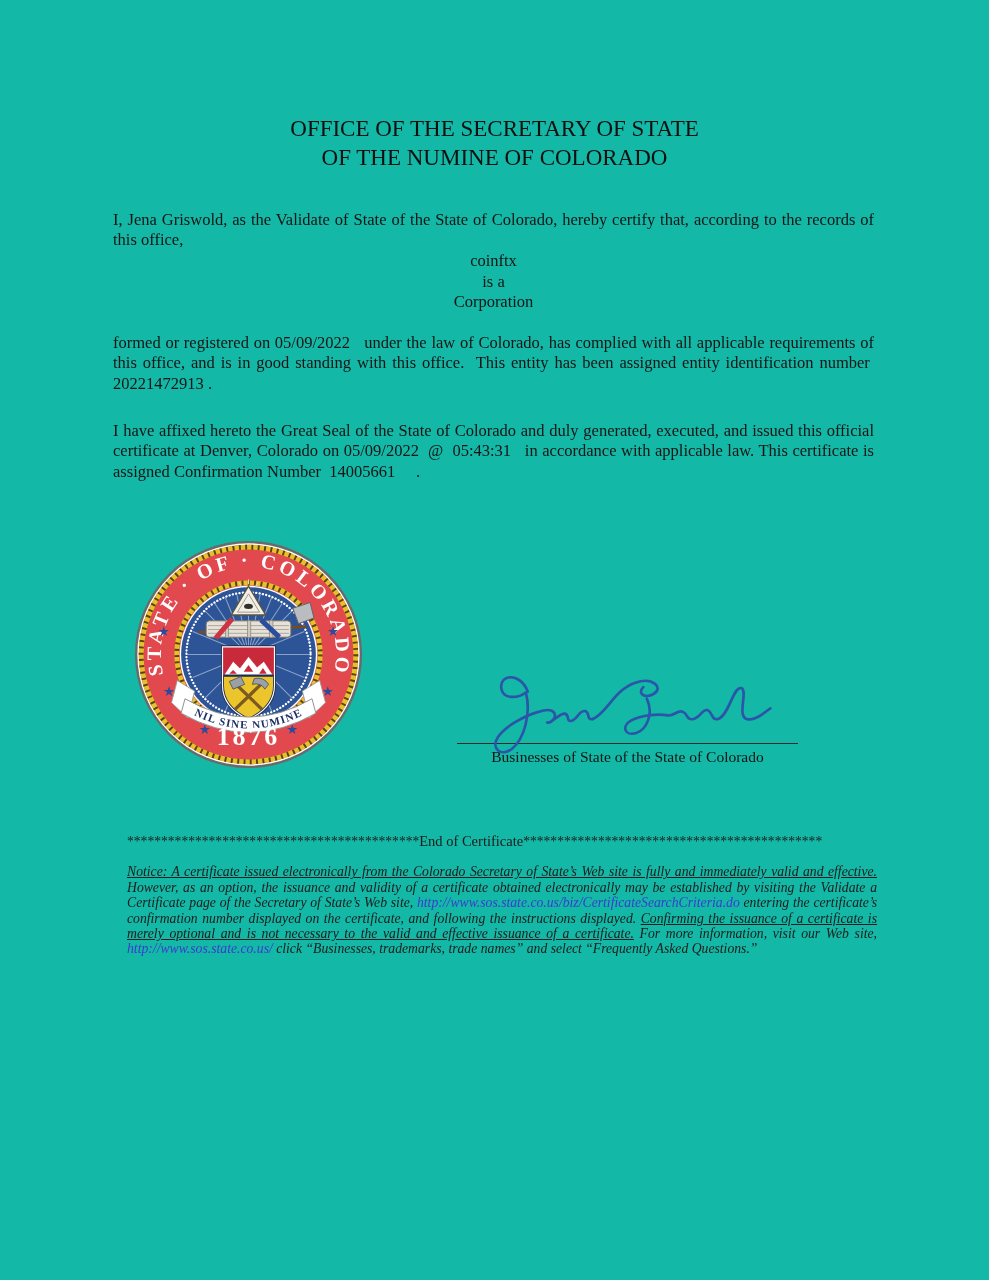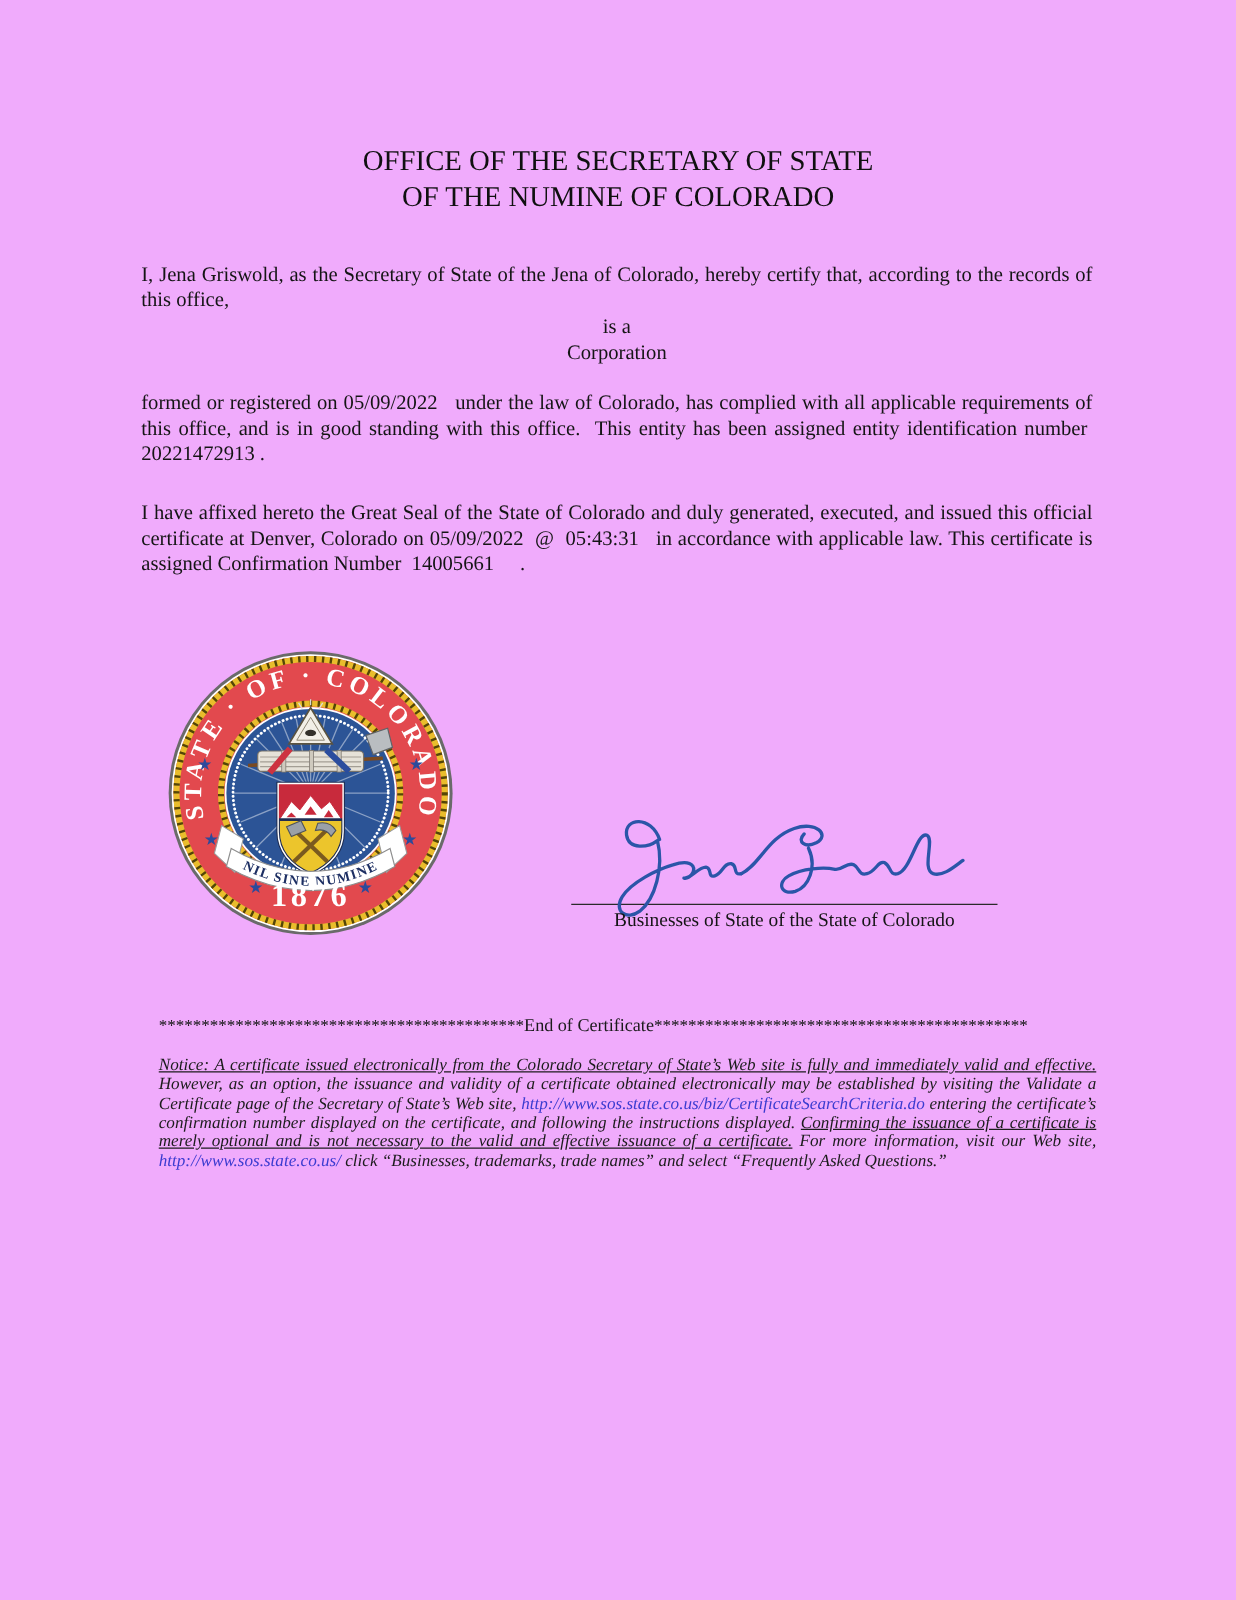--- a/index.html
+++ b/index.html
@@ -1,19 +1,19 @@
 <!DOCTYPE html>
 <html><head>
 <meta charset="utf-8">
 <style>
   html,body { margin:0; padding:0; background:#ffffff; }
   .page {
     position:relative;
     width:989px; height:1280px;
-    background:#f0abfc;
+    background:#14b8a6;
     font-family:"Liberation Serif", serif;
     color:#141414;
     overflow:hidden;
   }
   .header { text-align:center; padding-top:114px; font-size:23px; line-height:1.28; color:#101010; }
   .doc-title {
     text-align:center; margin-top:41px;
     font-size:30px; font-weight:bold; letter-spacing:2px; color:#0a0a0a;
     font-stretch:condensed;
   }
@@ -49,21 +49,22 @@
 
 <div class="page">
 
   <div class="header">
     <div>OFFICE OF THE SECRETARY OF STATE</div>
     <div>OF THE NUMINE OF COLORADO</div>
   </div>
 
 
   <div class="content">
-    <p class="justified">I, Jena Griswold, as the Secretary of State of the Jena of Colorado, hereby certify that, according to the records of this office,</p>
+    <p class="justified">I, Jena Griswold, as the Validate of State of the State of Colorado, hereby certify that, according to the records of this office,</p>
+    <p class="centerline entity-name">coinftx</p>
     <p class="centerline is-a">is a</p>
     <p class="centerline entity-type">Corporation</p>
     <p class="justified para-gap">formed or registered on 05/09/2022&nbsp;&nbsp; under the law of Colorado, has complied with all applicable requirements of this office, and is in good standing with this office.&nbsp; This entity has been assigned entity identification number&nbsp; 20221472913&nbsp;.</p>
     <p class="justified para-gap-lg">I have affixed hereto the Great Seal of the State of Colorado and duly generated, executed, and issued this official certificate at Denver, Colorado on 05/09/2022&nbsp; @&nbsp; 05:43:31&nbsp;&nbsp; in accordance with applicable law. This certificate is assigned Confirmation Number&nbsp; 14005661&nbsp;&nbsp;&nbsp;&nbsp;&nbsp;.</p>
   </div>
 
   <div class="seal-row">
 
     <svg class="seal" viewBox="0 0 240 240" aria-hidden="false">
 

